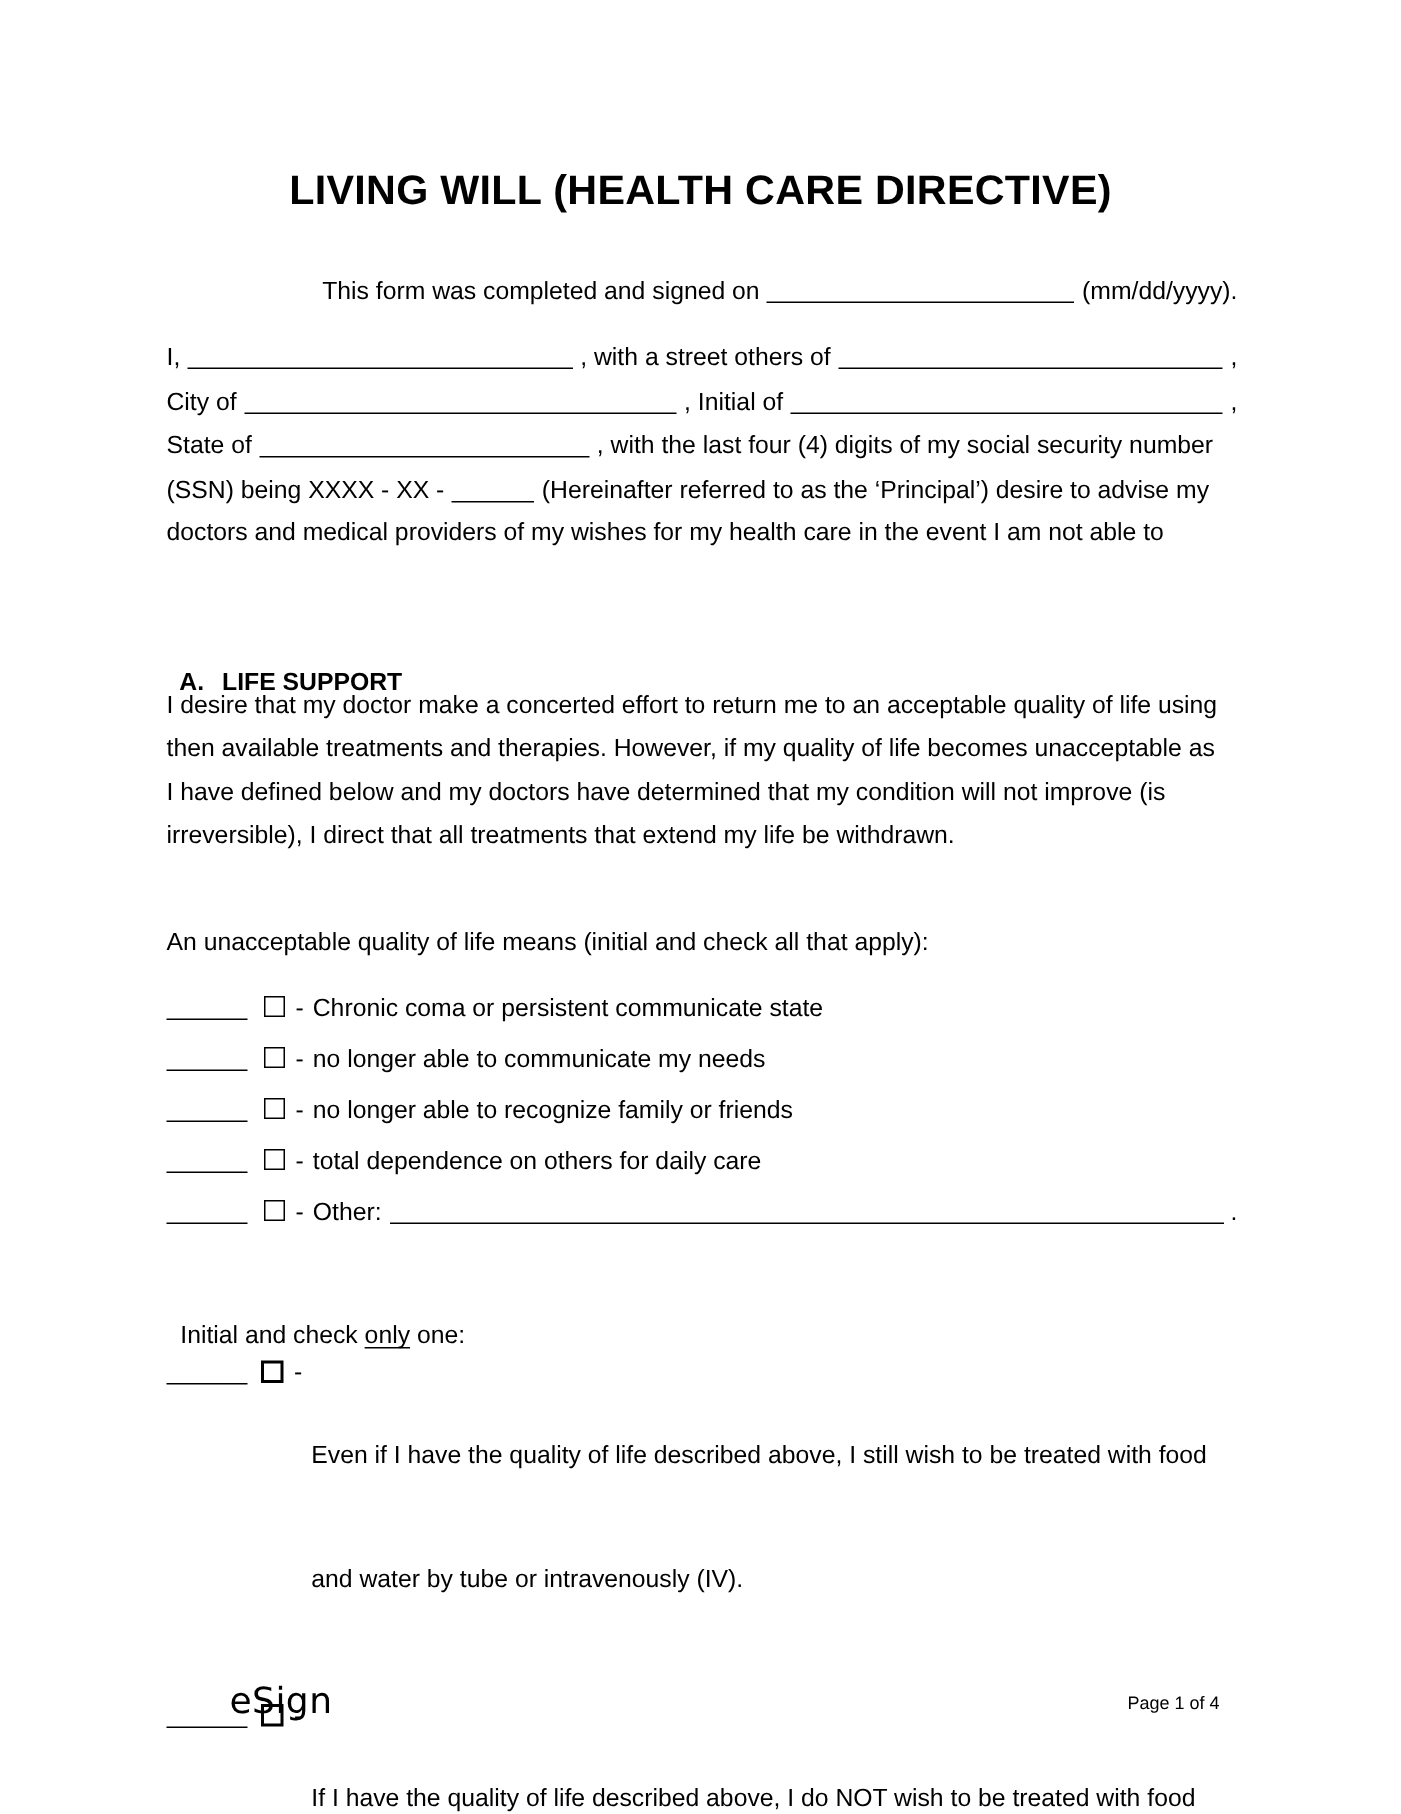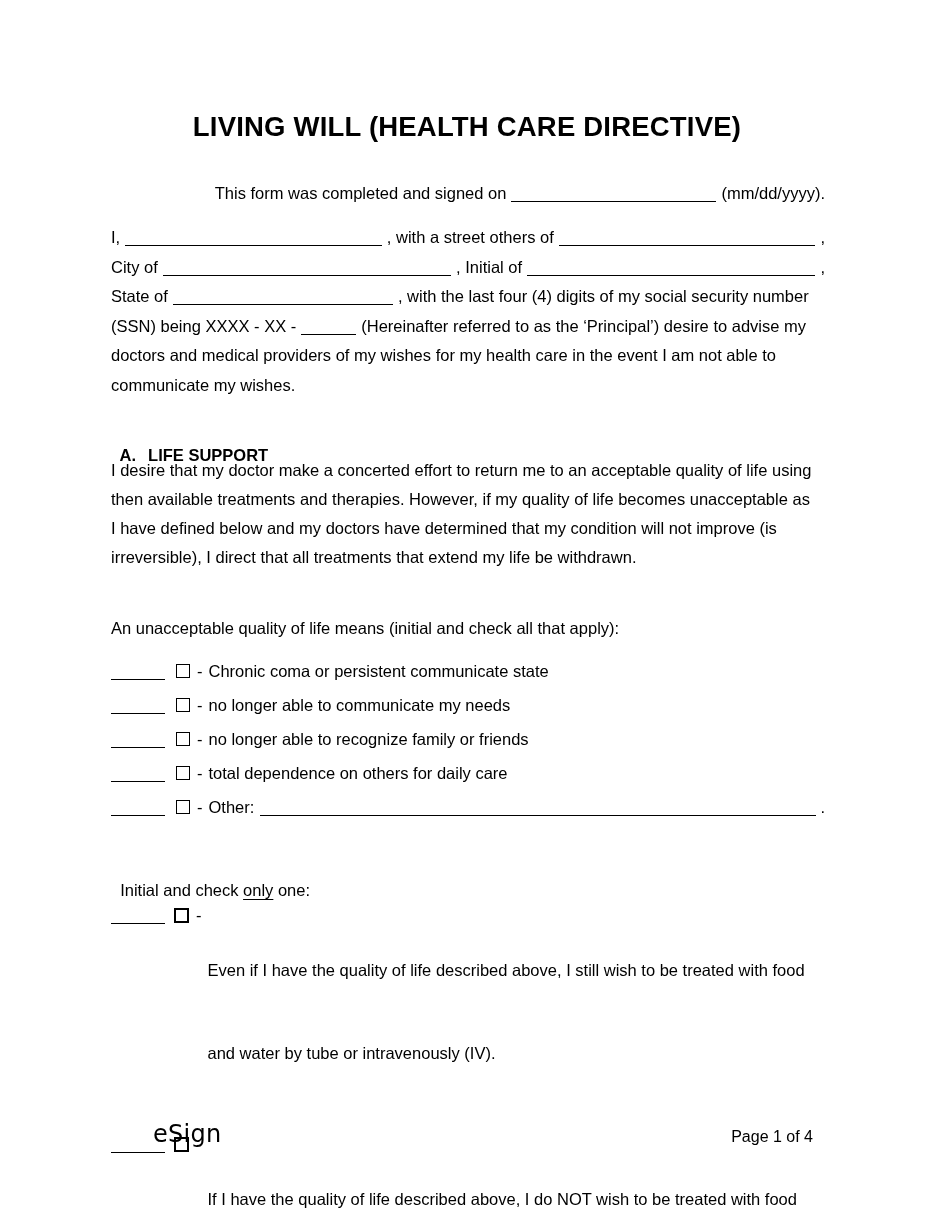--- a/index.html
+++ b/index.html
@@ -97,21 +97,21 @@
   .excl-text { flex:1 1 auto; }
   .excl-text .line { line-height:27.5px; }
 
   .footer-brand {
     top:1120px; left:114px;
     font-family:"DejaVu Sans", sans-serif;
     font-weight:normal; font-size:24px;
     letter-spacing:0.3px;
     margin-left:39px;
   }
-  .footer-page { top:1128px; right:121px; font-size:16px; }
+  .footer-page { top:1128px; right:121px; font-size:12px; }
 </style>
 </head>
 <body>
 
 <div class="abs doc-title">LIVING WILL (HEALTH CARE DIRECTIVE)</div>
 
 <div class="abs intro fill-line">
   <span>This form was completed and signed on</span><span class="blank"></span><span>(mm/dd/yyyy).</span>
 </div>
 
@@ -122,21 +122,20 @@
   <div class="fill-line">
     <span>City of</span><span class="blank grow b-city"></span><span>, Initial of</span><span class="blank grow b-county"></span><span>,</span>
   </div>
   <div class="fill-line">
     <span>State of</span><span class="blank b-state"></span><span>, with the last four (4) digits of my social security number</span>
   </div>
   <div class="fill-line">
     <span>(SSN) being XXXX - XX -</span><span class="blank b-ssn"></span><span>(Hereinafter referred to as the ‘Principal’) desire to advise my</span>
   </div>
   <div class="line">doctors and medical providers of my wishes for my health care in the event I am not able to</div>
-  <div class="line">communicate my wishes.</div>
 </div>
 
 <div class="abs heading-a">
   <span class="h-num">A.</span><span>LIFE SUPPORT</span>
 </div>
 
 <div class="abs para3">
   <div class="line">I desire that my doctor make a concerted effort to return me to an acceptable quality of life using</div>
   <div class="line">then available treatments and therapies. However, if my quality of life becomes unacceptable as</div>
   <div class="line">I have defined below and my doctors have determined that my condition will not improve (is</div>

